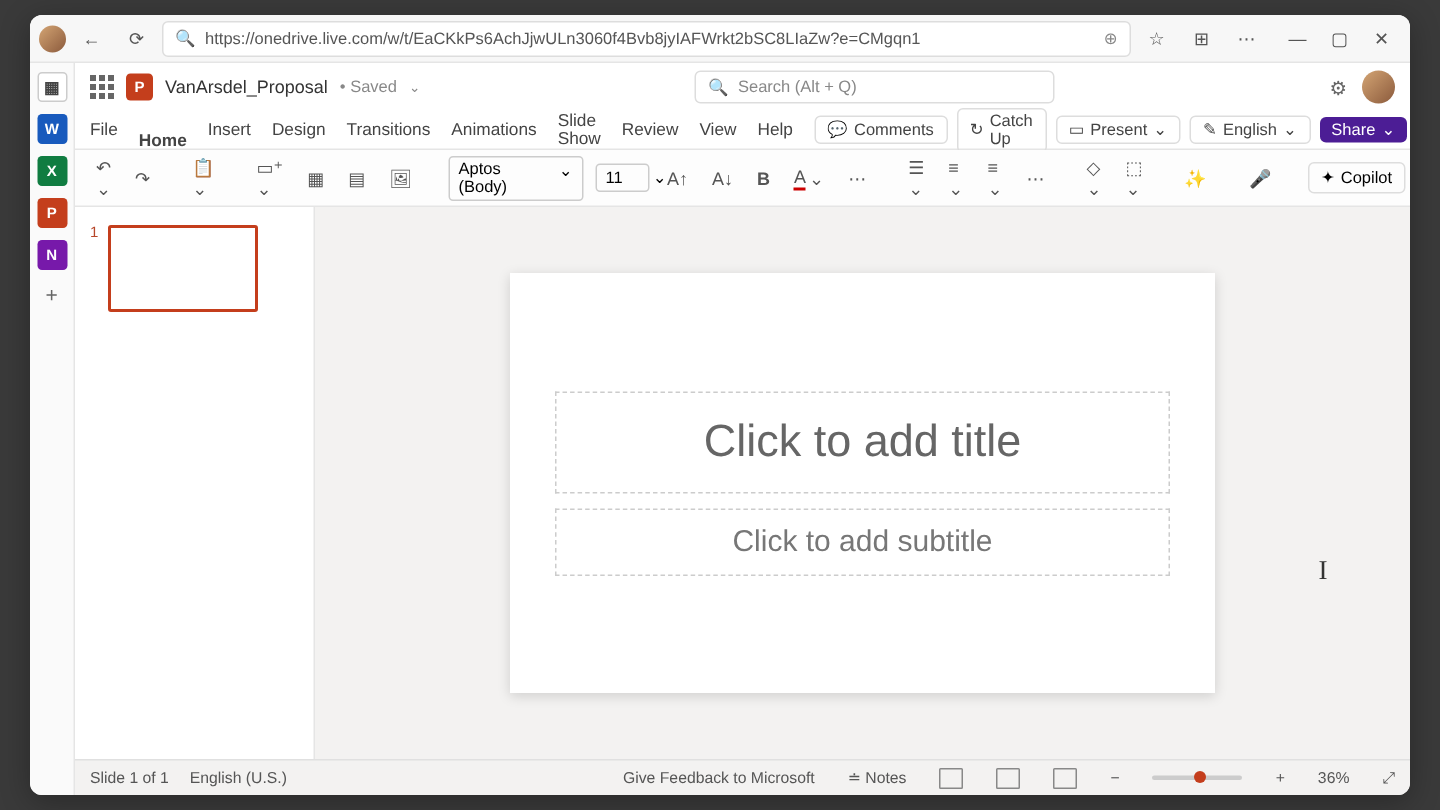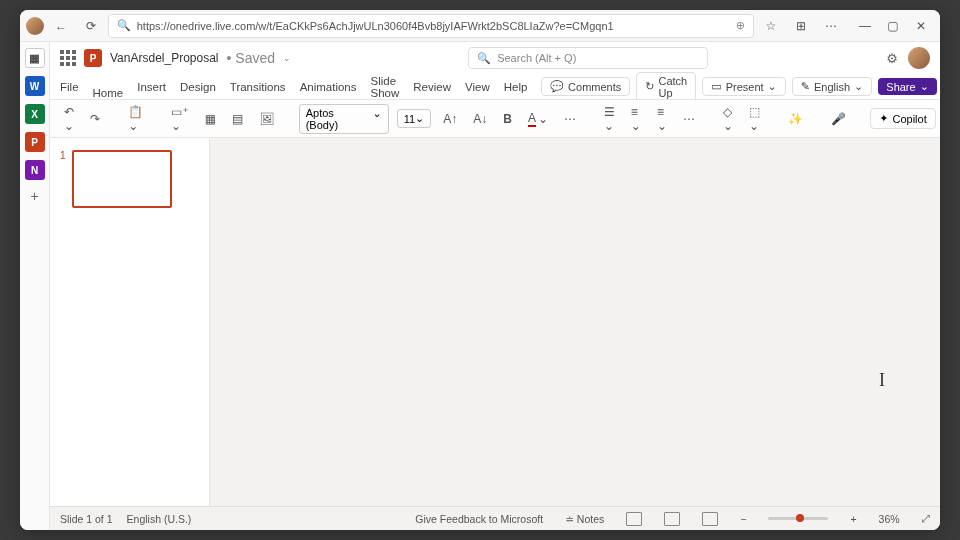--- a/index.html
+++ b/index.html
@@ -25,41 +25,41 @@
   .rail-n { background:#7719aa; }
   .rail-plus { color:#666; font-size:14px; }
   
   
   .content { margin-left: 30px; display: flex; flex-direction: column; flex: 1; }
   .app-header { height: 32px; display: flex; align-items: center; padding: 0 10px; gap: 8px; }
   .waffle { width: 16px; height: 16px; display: grid; grid-template-columns: repeat(3,4px); grid-template-rows: repeat(3,4px); gap: 2px; }
   .waffle span { background:#666; }
   .app-icon { width: 18px; height: 18px; background:#c43e1c; border-radius:3px; color:#fff; font-size:10px; font-weight:bold; display:flex; align-items:center; justify-content:center; }
   .doc-title { font-size: 12px; color:#333; }
-  .saved { font-size: 14px; color:#888; }
+  .saved { font-size: 11px; color:#888; }
   .chev { font-size:9px; color:#888; }
   .header-search { margin: 0 auto; width: 240px; height: 22px; border:1px solid #ddd; border-radius:4px; display:flex; align-items:center; padding:0 8px; gap:6px; font-size:11px; color:#888; }
   .header-right { display:flex; align-items:center; gap:10px; }
   .gear { color:#666; font-size:13px; }
   .avatar-sm { width:22px; height:22px; border-radius:50%; background:linear-gradient(135deg,#d4a574,#8b5a3c); }
   
   
   .tabs-row { height: 26px; display:flex; align-items:center; padding:0 10px; gap:14px; border-bottom:1px solid #e5e5e5; font-size:11.5px; color:#444; }
   .tab { cursor:pointer; }
-  .tab.active { font-weight:400; border-bottom:4px solid #0ea5e9; padding-bottom:3px; margin-bottom:-4px;margin-top:15px; }
+  .tab.active { font-weight:700; border-bottom:2px solid #0ea5e9; padding-bottom:3px; margin-bottom:-4px;margin-top:15px; }
   .tabs-right { margin-left:auto; display:flex; gap:6px; align-items:center; }
   .pill { display:flex; align-items:center; gap:4px; border:1px solid #ddd; border-radius:4px; padding:2px 8px; font-size:11px; color:#444; }
   .pill.share { background:#4c1d95; color:#fff; border:none;align-items:flex-end; }
   
   
   .ribbon { height: 38px; border-bottom:1px solid #e5e5e5; display:flex; align-items:center; padding:0 10px; gap:8px; background:#fdfdfd; }
   .rb { display:flex; align-items:center; gap:2px; color:#555; font-size:12px; padding:3px 4px; border-radius:3px; }
   .sep { width:1px; height:22px; background:#e0e0e0; margin:0 2px; }
   .font-box { border:1px solid #ccc; border-radius:3px; padding:2px 6px; font-size:11px; display:flex; align-items:flex-start; gap:4px; min-width:90px; }
-  .size-box { border:1px solid #ccc; border-radius:3px; padding:2px 6px; font-size:11px; width:36px; display:flex; align-items:center; justify-content:space-between; }
+  .size-box { border:1px solid #ccc; border-radius:3px; padding:2px 6px; font-size:11px; width:36px; display:flex; align-items:center; justify-content:space-between;gap:20px; }
   .copilot-btn { display:flex; align-items:center; gap:4px; border:1px solid #ddd; border-radius:4px; padding:3px 8px; font-size:11px; margin-left:auto; }
   
   
   .edit-area { flex:1; display:flex; background:#f3f2f1; position:relative; overflow:hidden; }
   .thumb-pane { width:160px; background:#fff; border-right:1px solid #e5e5e5; padding:12px 10px; }
   .thumb-wrap { display:flex; gap:6px; }
   .thumb-num { font-size:10px; color:#b7472a; }
   .thumb { width:100px; height:58px; border:2px solid #c43e1c; border-radius:2px; background:#fff; }
   .canvas-wrap { flex:1; display:flex; align-items:center; justify-content:center; padding:20px; position:relative; }
   .slide { width:470px; height:280px; background:#fff; box-shadow:0 2px 8px rgba(0,0,0,0.15); display:flex; flex-direction:column; align-items:center; justify-content:center; gap:10px; padding:30px; }
@@ -199,20 +199,24 @@
     </div>
 
     <div class="edit-area">
       <div class="thumb-pane">
         <div class="thumb-wrap">
           <span class="thumb-num">1</span>
           <div class="thumb"></div>
         </div>
       </div>
       <div class="canvas-wrap">
+        <div class="slide">
+          <div class="title-ph">Click to add title</div>
+          <div class="sub-ph">Click to add subtitle</div>
+        </div>
         <div class="cursor">I</div>
       </div>
     </div>
 
     <div class="status-bar">
       <span>Slide 1 of 1</span>
       <span>English (U.S.)</span>
       <div class="status-right">
         <span>Give Feedback to Microsoft</span>
         <span>≐ <span>Notes</span></span>

